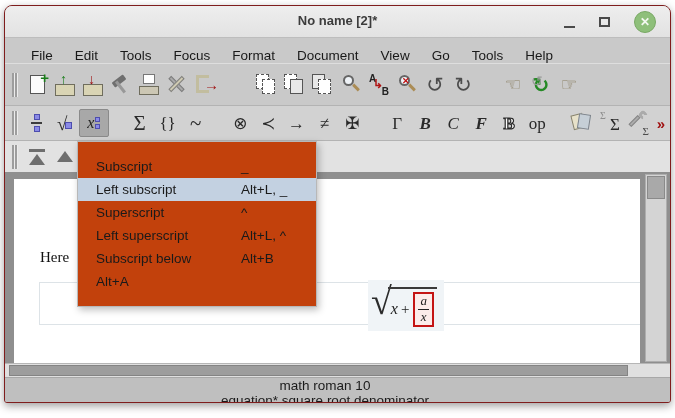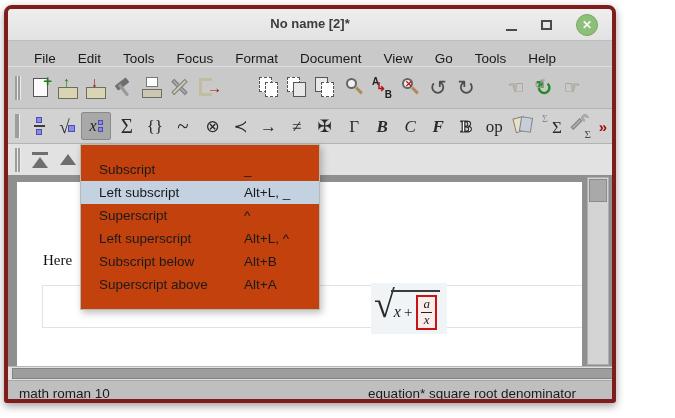--- a/index.html
+++ b/index.html
@@ -1,20 +1,20 @@
 <!DOCTYPE html>
 <html><head>
 <meta charset="utf-8">
 <style>
   * { margin:0; padding:0; box-sizing:border-box; }
   html,body { width:675px; height:418px; background:#ffffff; font-family:"Liberation Sans", sans-serif; overflow:hidden; }
 
   .window {
-    position:absolute; left:4px; top:5px; width:612px; height:398px;
-    background:#d2d2d2; border:4px solid #7f1d1d;
+    position:absolute; left:4px; top:5px; width:667px; height:398px;
+    background:#d2d2d2; border:1px solid #7f1d1d;
     border-radius:8px 8px 3px 3px;
     box-shadow:0 3px 9px rgba(0,0,0,.38);
     overflow:hidden;
   }
 
   
   .titlebar { position:absolute; left:0; top:0; right:0; height:32px;
     background:linear-gradient(#eeeeee,#e2e2e2); border-bottom:1px solid #bdbdbd; }
   .title { position:absolute; left:0; right:0; top:7px; text-align:center;
     font-size:13px; font-weight:bold; color:#3c3c3c; }
@@ -116,21 +116,21 @@
 
   
   .vscroll { position:absolute; right:3px; top:2px; bottom:1px; width:22px; background:#d4d4d4; border:1px solid #aeaeae; }
   .vthumb { position:absolute; left:1px; right:1px; top:1px; height:23px; background:#a9a9a9; border:1px solid #8a8a8a; }
   .hscroll { position:absolute; left:0; top:357px; right:0; height:14px; background:#e0e0e0; border-top:1px solid #b6b6b6; }
   .hthumb { position:absolute; left:4px; top:1px; width:619px; height:11px; background:#9d9d9d; border:1px solid #848484; }
 
   
   .statusbar { position:absolute; left:0; top:371px; right:0; height:25px; background:#bfbfbf;
     border-top:1px solid #a8a8a8; display:flex; align-items:center; justify-content:space-between;
-    padding:0 36px 0 11px; font-size:13.5px; color:#1b1b1b; }
+    padding:0 36px 0 11px; font-size:13.5px; color:#1b1b1b;flex-direction:column; }
 
   
   .menu { position:absolute; left:72px; top:135px; width:240px; background:#c2410c;
     border:1px solid #b8b8b8; box-shadow:2px 3px 7px rgba(0,0,0,.25); z-index:10; padding:13px 0; }
   .menu-item { height:23px; display:flex; align-items:center; padding:0 10px 0 18px; font-size:13.5px; color:#1a1a1a; }
   .menu-item .mi-label { flex:0 0 145px; }
   .menu-item .mi-short { color:#1a1a1a; }
   .menu-item.hl { background:#c3d1e1; }
 </style>
 </head>
@@ -384,18 +384,17 @@
     </div>
     <div class="menu-item">
       <span class="mi-label">Left superscript</span>
       <span class="mi-short">Alt+L, ^</span>
     </div>
     <div class="menu-item">
       <span class="mi-label">Subscript below</span>
       <span class="mi-short">Alt+B</span>
     </div>
     <div class="menu-item">
-      <span class="mi-label">Superscript above</span>
       <span class="mi-short">Alt+A</span>
     </div>
   </div>
 
 </div>
 
 </body></html>

